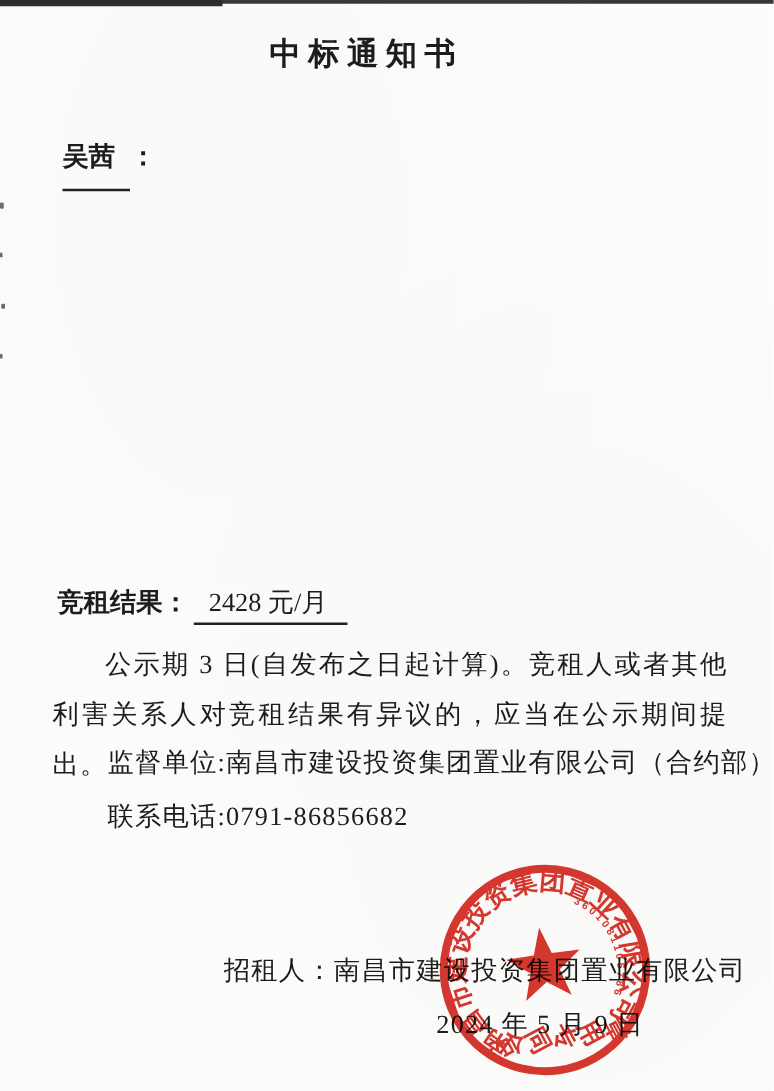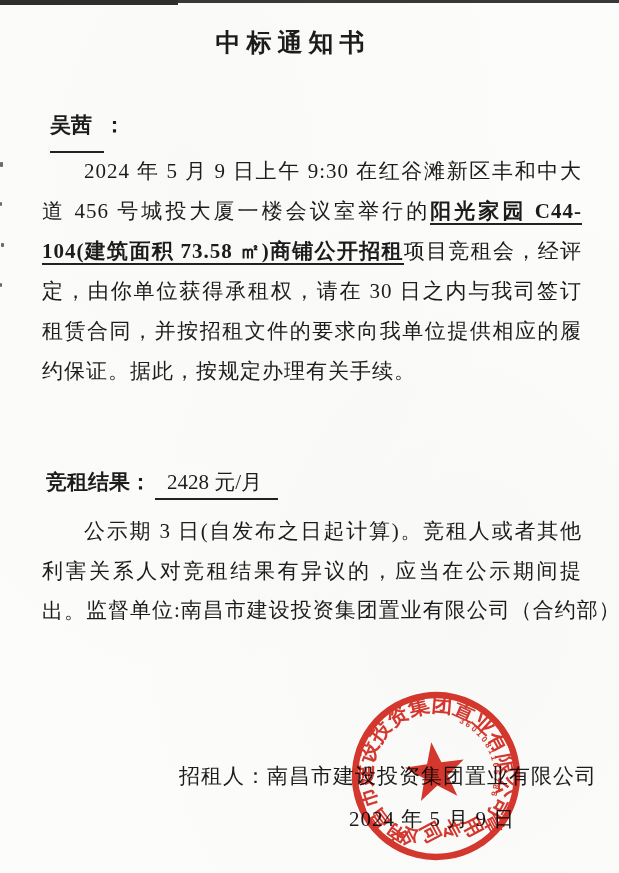--- a/index.html
+++ b/index.html
@@ -100,27 +100,27 @@
   <div class="scan-bar-left"></div>
   <div class="speck sp1"></div>
   <div class="speck sp2"></div>
   <div class="speck sp3"></div>
   <div class="speck sp4"></div>
 
   <div class="doc-title">中标通知书</div>
 
   <div class="salutation"><span class="name">吴茜</span><span>：</span></div>
 
-  <div class="para para-1"><span>2024 年 5 月 9 日上午 9:30 在红谷滩新区丰和中大道 456 号城投大厦一楼会议室举行的</span><span class="bold-underline">阳光家园 C44-104(建筑面积 73.58 ㎡)商铺公开招租</span><span>项目竞租会，经评定，由你单位获得承租权，请在 30 日之内与我司签订租赁合同，并按招租文件的要求向我单位提供相应的履约保证。据此，按规定办理有关手续。</span></div>
 
   <div class="result-line"><span class="result-label">竞租结果：</span><span class="result-value">2428 元/月</span></div>
 
   <div class="para para-notice">公示期 3 日(自发布之日起计算)。竞租人或者其他利害关系人对竞租结果有异议的，应当在公示期间提出。</div>
 
   <div class="line supervisor-line">监督单位:南昌市建设投资集团置业有限公司（合约部）</div>
+  <div class="line phone-line">联系电话:0791-86856682</div>
 
   <div class="line lessor-line"><span>招租人：</span><span>南昌市建设投资集团置业有限公司</span></div>
   <div class="line date-line">2024 年 5 月 9 日</div>
 
   <svg class="stamp" viewBox="0 0 200 200" xmlns="http://www.w3.org/2000/svg">
     <defs>
       <path id="ringTextPath" d="M 100,170 A 70,70 0 1,1 100.01,170" fill="none"></path>
       <path id="serialPath" d="M 100,37 A 63,63 0 1,1 99.99,37" fill="none"></path>
     </defs>
     <circle class="ring" cx="100" cy="100" r="88" fill="none" stroke-width="7"></circle>

